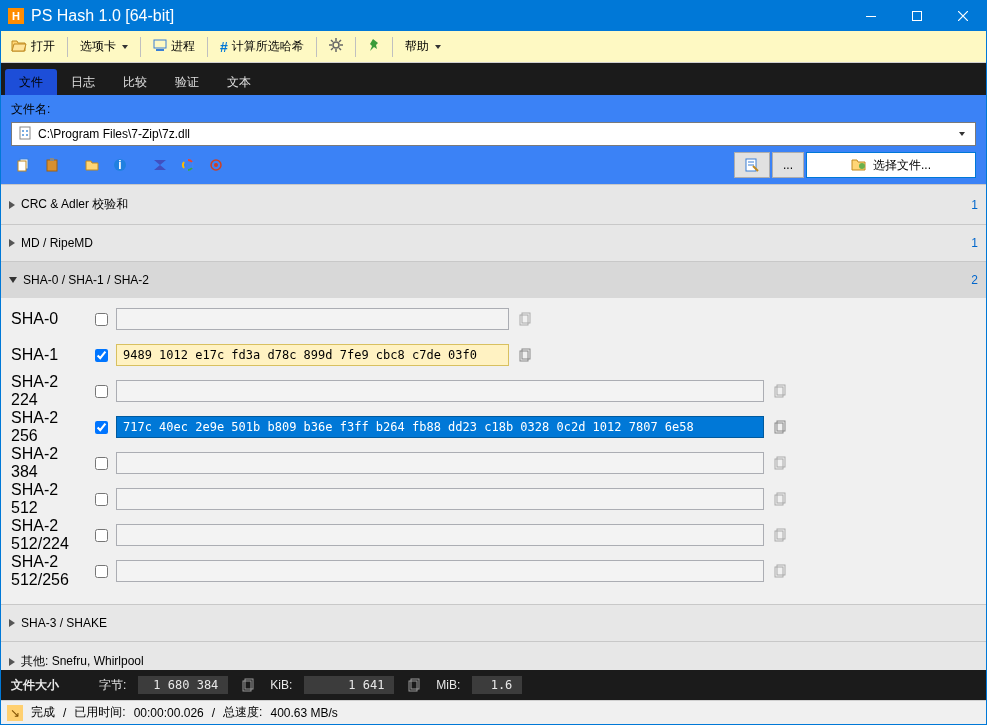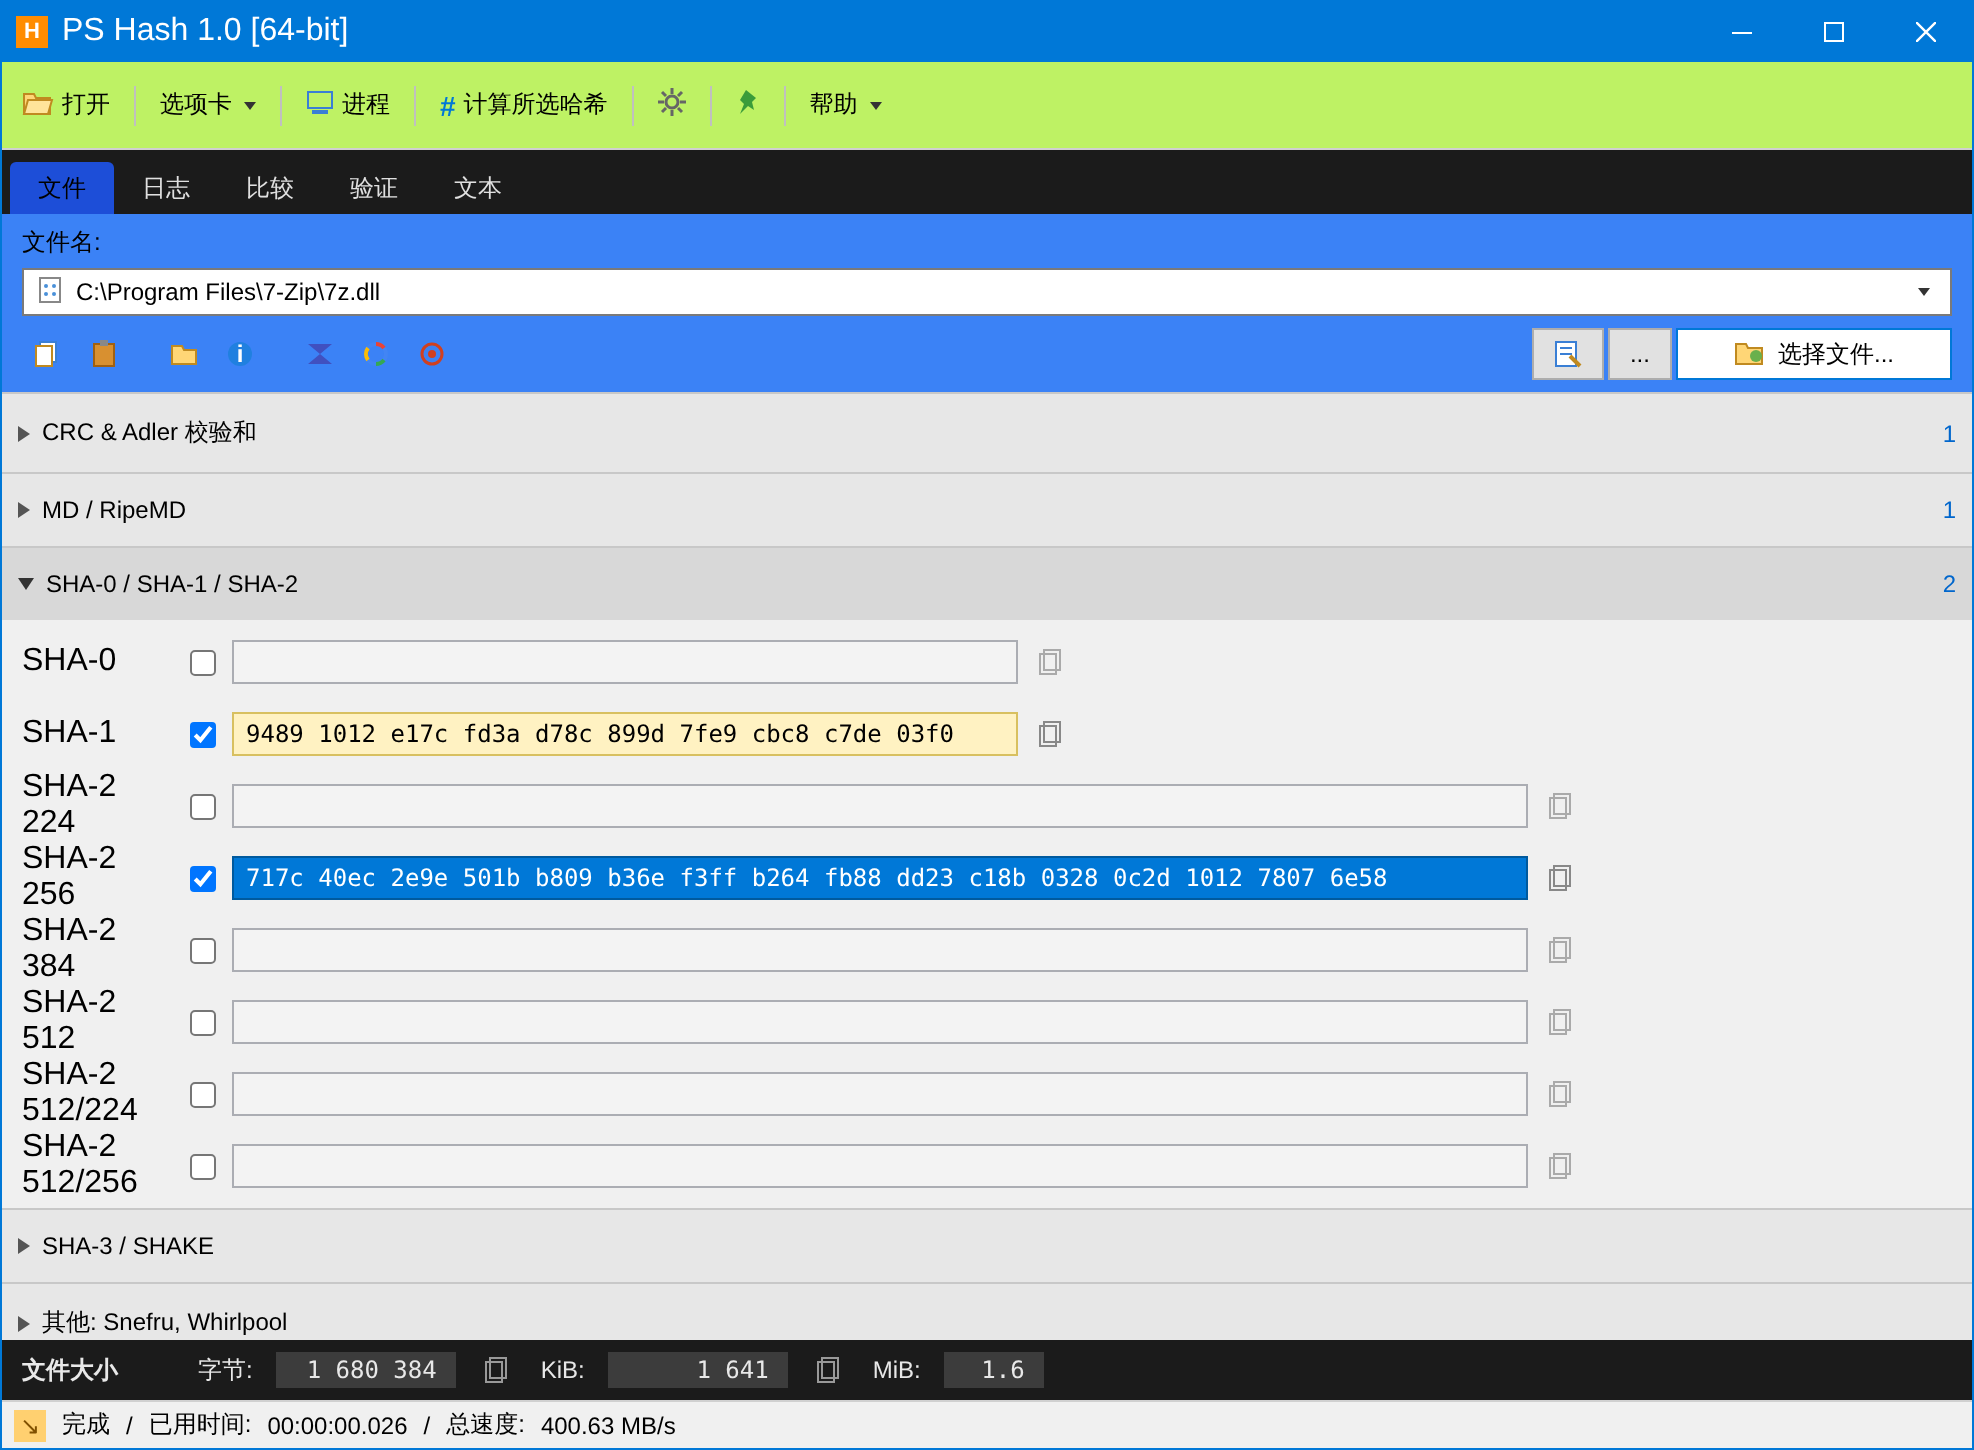--- a/index.html
+++ b/index.html
@@ -1,47 +1,47 @@
 <!DOCTYPE html>
 <html><head>
 <meta charset="utf-8">
 <style>
 *{box-sizing:border-box;margin:0;padding:0;font-family:"Microsoft YaHei","Segoe UI",Tahoma,sans-serif;font-size:12px}
 body{background:#fff;width:987px;height:725px;overflow:hidden;position:relative;border:1px solid #0078d7}
 .titlebar{height:30px;background:#0078d7;display:flex;align-items:center;color:#fff}
 .titlebar .app-icon{width:16px;height:16px;background:#ff8c00;margin:0 7px;display:flex;align-items:center;justify-content:center;font-weight:bold;font-size:11px;color:#fff}
 .titlebar .title{flex:1;font-size:16px}
 .titlebar .winbtn{width:46px;height:30px;display:flex;align-items:center;justify-content:center;color:#fff}
-.toolbar{height:44px;background:#bef264;border-bottom:1px solid #d0d0d0;display:flex;align-items:center;padding:0 4px;gap:2px}
+.toolbar{height:32px;background:#fef9c3;border-bottom:1px solid #d0d0d0;display:flex;align-items:center;padding:0 4px;gap:2px}
 .tbtn{height:26px;padding:0 6px;display:flex;align-items:center;gap:4px;border-radius:3px}
 .tsep{width:1px;height:20px;background:#c0c0c0;margin:0 4px}
 .tdrop{width:0;height:0;border-left:3px solid transparent;border-right:3px solid transparent;border-top:4px solid #333;margin-left:2px}
 .tabbar{height:32px;background:#1b1b1b;display:flex;align-items:flex-end;padding:0 4px}
 .tab{height:26px;padding:0 14px;display:flex;align-items:center;color:#e0e0e0;font-size:13px;border-radius:3px 3px 0 0}
 .tab.active{background:#1d4ed8;color:#000}
 .content{background:#3b82f6;padding:6px 10px}
 .flabel{font-size:12px;margin-bottom:4px}
 .frow{display:flex;gap:4px}
 .finput{flex:1;display:flex;align-items:center;height:24px;background:#fff;border:1px solid #7a7a7a;padding:0 6px;gap:6px}
 .finput input{border:0;outline:0;flex:1;font-size:12px}
 .finput .ddw{width:16px;display:flex;justify-content:center;align-items:center}
 .minibar{display:flex;align-items:center;gap:2px;margin-top:6px;height:26px}
 .ibtn{width:26px;height:24px;display:flex;align-items:center;justify-content:center;border-radius:2px}
 .spacer{flex:1}
 .btn{height:26px;border:1px solid #adadad;background:#e1e1e1;padding:0 10px;display:flex;align-items:center;gap:6px}
-.btn.primary{border-color:#0078d7;background:#fff;padding:0 28px}
+.btn.primary{border-color:#0078d7;background:#fff;padding:0 44px}
 .section{border-top:1px solid #c8c8c8;min-height:24px;background:#e7e7e7;display:flex;align-items:center;padding:11px 8px;gap:6px}
 .section.open{background:#d8d8d8}
 .section .tri{width:0;height:0;border-top:4px solid transparent;border-bottom:4px solid transparent;border-left:6px solid #555}
 .section.open .tri{border-left:4px solid transparent;border-right:4px solid transparent;border-top:6px solid #333;border-bottom:0}
 .section .name{flex:1;font-size:12px}
 .section .count{color:#0066cc;font-size:12px}
 .hashes{background:#f0f0f0;padding:6px 10px}
 .hrow{display:flex;align-items:center;height:30px;gap:8px;margin-bottom:6px}
-.hrow:last-child{margin-bottom:0}
+.hrow:last-child{margin-bottom:12px}
 .hname{width:76px;font-size:16px}
 .hchk{width:13px;height:13px}
 .hval{height:22px;background:#fff;border:1px solid #abadb3;padding:2px 6px;font-family:Consolas,monospace;font-size:12px;display:flex;align-items:center;overflow:hidden;white-space:nowrap}
 .hval.w1{width:393px}
 .hval.w2{width:648px}
 .hval.empty{background:#f3f3f3}
 .hrow.sha1 .hval{background:#fff2c2;border-color:#d8c060}
 .hrow.sel .hval{background:#0078d7;color:#fff;border-color:#005a9e}
 .copyic{width:18px;height:18px;display:flex;align-items:center;justify-content:center;color:#888}
 .sizebar{height:30px;background:#1b1b1b;color:#e8e8e8;display:flex;align-items:center;padding:0 10px;gap:12px;font-size:12px}

